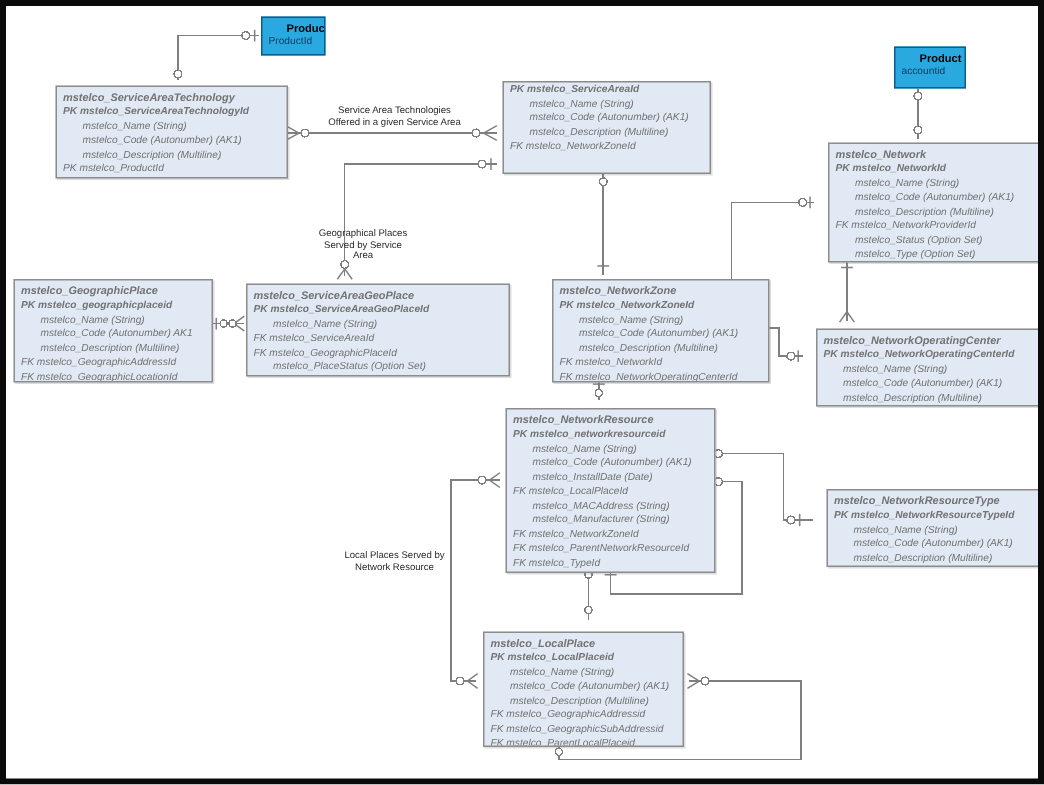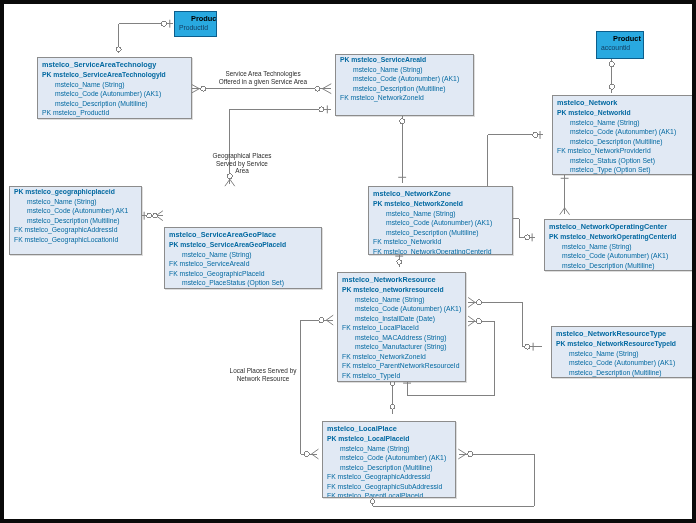--- a/index.html
+++ b/index.html
@@ -1,18 +1,18 @@
 <!DOCTYPE html>
 <html><head>
 <meta charset="utf-8">
 <style>
   html,body{margin:0;padding:0;background:#fff;font-family:"Liberation Sans",sans-serif;}
   #canvas{position:relative;width:696px;height:523px;box-sizing:border-box;border:4px solid #0a0a0a;background:#fff;overflow:hidden;}
   #wires{position:absolute;left:0;top:0;width:100%;height:100%;}
-  .entity{position:absolute;box-sizing:border-box;background:#e1e9f4;border:1px solid #8c8c8c;color:#0369a1;overflow:hidden;box-shadow:1px 1px 0 rgba(120,120,120,.25);}
+  .entity{position:absolute;box-sizing:border-box;background:#e1e9f4;border:1px solid #8c8c8c;color:#737373;overflow:hidden;box-shadow:1px 1px 0 rgba(120,120,120,.25);font-style:italic;}
   .entity-title{font-size:7.3px;font-weight:bold;line-height:10px;padding:2px 2px 0 4px;white-space:nowrap;}
   .attr-row{font-size:6.8px;line-height:9.55px;white-space:nowrap;padding-left:4px;}
   .attr-row.nokey{padding-left:17px;}
   .attr-row.pk{font-weight:bold;}
   .ext-entity{position:absolute;box-sizing:border-box;background:#29a9e0;border:1px solid #0c5e8c;color:#000;overflow:hidden;}
   .ext-title{font-size:7.4px;font-weight:bold;line-height:9px;padding:2px 2px 0 4px;white-space:nowrap;margin-left:12px;}
   .ext-sub{font-size:6.8px;line-height:9px;padding-left:4px;color:#123a5e;white-space:nowrap;}
   .rel-label{position:absolute;font-size:6.4px;line-height:7.6px;color:#2b2b2b;text-align:center;}
 </style>
 </head>
@@ -140,28 +140,29 @@
         <div class="entity-title">mstelco_Network</div>
         <div class="attr-row pk">PK mstelco_NetworkId</div>
         <div class="attr-row nokey">mstelco_Name (String)</div>
         <div class="attr-row nokey">mstelco_Code (Autonumber) (AK1)</div>
         <div class="attr-row nokey">mstelco_Description (Multiline)</div>
         <div class="attr-row">FK mstelco_NetworkProviderId</div>
         <div class="attr-row nokey">mstelco_Status (Option Set)</div>
         <div class="attr-row nokey">mstelco_Type (Option Set)</div>
       </div>
       <div class="entity" style="left: 5px; top: 182px; width: 133px; height: 69px;">
+        <div class="entity-title">mstelco_GeographicPlace</div>
         <div class="attr-row pk">PK mstelco_geographicplaceid</div>
         <div class="attr-row nokey">mstelco_Name (String)</div>
         <div class="attr-row nokey">mstelco_Code (Autonumber) AK1</div>
         <div class="attr-row nokey">mstelco_Description (Multiline)</div>
         <div class="attr-row">FK mstelco_GeographicAddressId</div>
         <div class="attr-row">FK mstelco_GeographicLocationId</div>
       </div>
-      <div class="entity" style="left: 160px; top: 185px; width: 158px; height: 62px; margin-top: 38px;">
+      <div class="entity" style="left: 160px; top: 185px; width: 176px; height: 62px;">
         <div class="entity-title">mstelco_ServiceAreaGeoPlace</div>
         <div class="attr-row pk">PK mstelco_ServiceAreaGeoPlaceId</div>
         <div class="attr-row nokey">mstelco_Name (String)</div>
         <div class="attr-row">FK mstelco_ServiceAreaId</div>
         <div class="attr-row">FK mstelco_GeographicPlaceId</div>
         <div class="attr-row nokey">mstelco_PlaceStatus (Option Set)</div>
       </div>
       <div class="entity" style="left: 330px; top: 182px; width: 145px; height: 69px; margin-left: 34px;">
         <div class="entity-title">mstelco_NetworkZone</div>
         <div class="attr-row pk">PK mstelco_NetworkZoneId</div>
@@ -171,21 +172,21 @@
         <div class="attr-row">FK mstelco_NetworkId</div>
         <div class="attr-row">FK mstelco_NetworkOperatingCenterId</div>
       </div>
       <div class="entity" style="left: 540px; top: 215px; width: 154px; height: 52px;">
         <div class="entity-title">mstelco_NetworkOperatingCenter</div>
         <div class="attr-row pk">PK mstelco_NetworkOperatingCenterId</div>
         <div class="attr-row nokey">mstelco_Name (String)</div>
         <div class="attr-row nokey">mstelco_Code (Autonumber) (AK1)</div>
         <div class="attr-row nokey">mstelco_Description (Multiline)</div>
       </div>
-      <div class="entity" style="left: 333px; top: 268px; width: 129px; height: 110px;">
+      <div class="entity" style="left: 333px; top: 268px; width: 140px; height: 110px;">
         <div class="entity-title">mstelco_NetworkResource</div>
         <div class="attr-row pk">PK mstelco_networkresourceid</div>
         <div class="attr-row nokey">mstelco_Name (String)</div>
         <div class="attr-row nokey">mstelco_Code (Autonumber) (AK1)</div>
         <div class="attr-row nokey">mstelco_InstallDate (Date)</div>
         <div class="attr-row">FK mstelco_LocalPlaceId</div>
         <div class="attr-row nokey">mstelco_MACAddress (String)</div>
         <div class="attr-row nokey">mstelco_Manufacturer (String)</div>
         <div class="attr-row">FK mstelco_NetworkZoneId</div>
         <div class="attr-row">FK mstelco_ParentNetworkResourceId</div>

